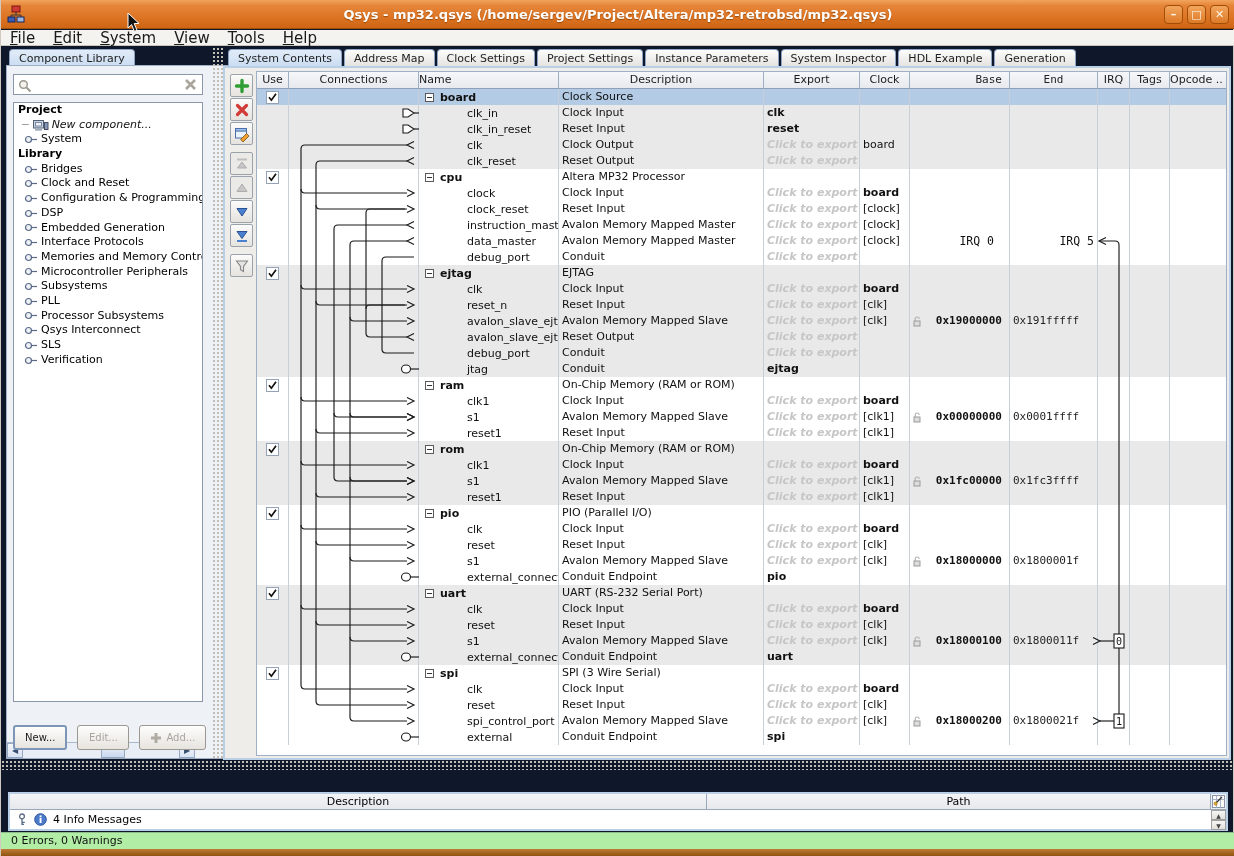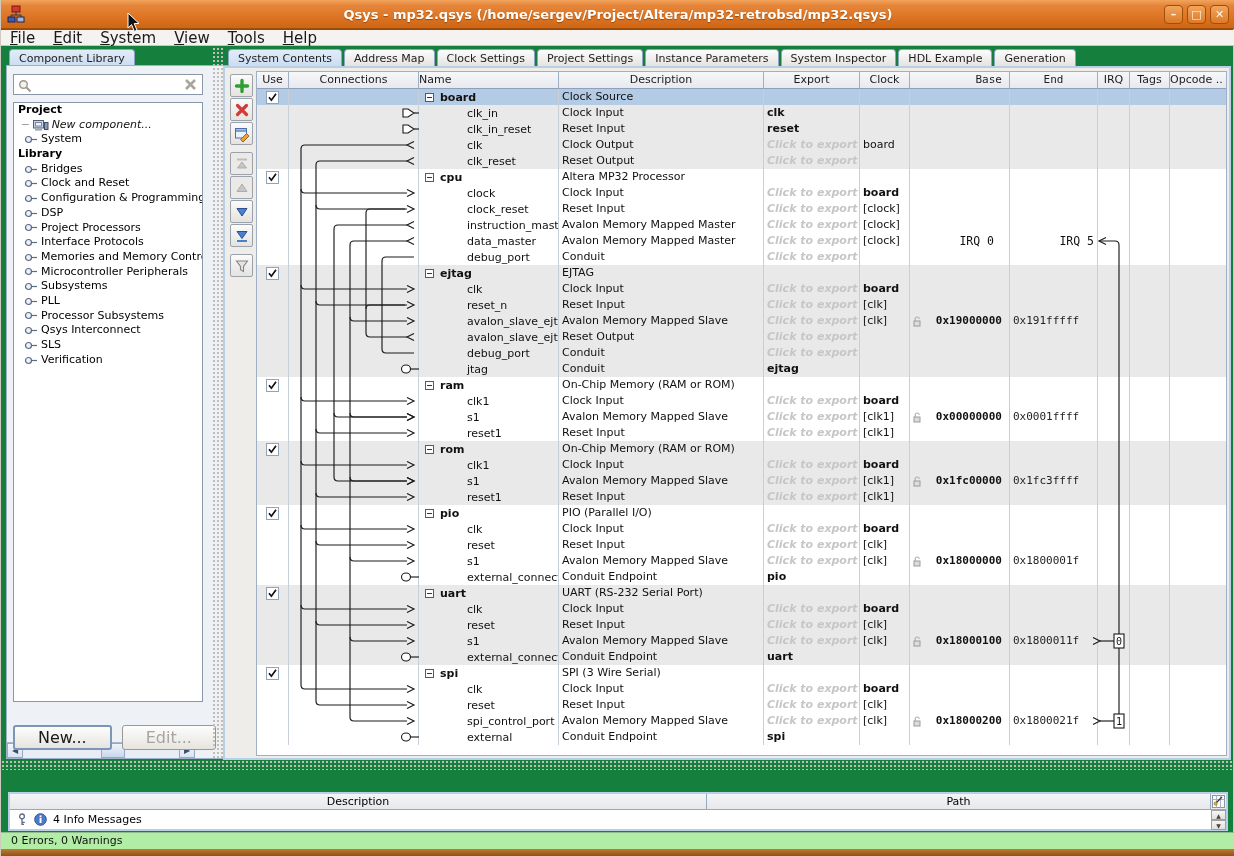--- a/index.html
+++ b/index.html
@@ -1,18 +1,18 @@
 <!DOCTYPE html>
 <html><head>
 <meta charset="utf-8">
 <style>
   * { box-sizing: border-box; margin:0; padding:0; }
   html,body { width:1234px; height:856px; overflow:hidden; background:#d8d4cc;
     font-family:"DejaVu Sans","Liberation Sans",sans-serif; }
-  #window { position:relative; width:1234px; height:856px; background:#15803d;
+  #window { position:relative; width:1234px; height:856px; background:#0f172a;
     border-left:1px solid #cfc9bf; border-right:1px solid #cfc9bf; }
 
   
   #titlebar { position:absolute; left:0; top:0; width:1234px; height:29px;
     background:linear-gradient(#f2a45c 0%, #e5853a 20%, #dd7524 60%, #cd6514 100%);
     display:flex; align-items:center; border-bottom:1px solid #a04e08; }
   #title-icon { margin-left:6px; width:18px; height:18px; }
   #title-text { position:absolute; left:0; right:0; text-align:center; color:#fff;
     font-size:13px; font-weight:bold; text-shadow:0 1px 1px #9a4a08; pointer-events:none; }
   #win-controls { position:absolute; right:6px; top:5px; display:flex; gap:4px; }
@@ -49,21 +49,21 @@
   .tree-newcomp { font-style:italic; padding-left:8px; color:#111; }
   .tree-newcomp .conn { color:#999; margin-right:1px; }
   #tree-hscroll { position:absolute; left:0; bottom:0; width:188px; height:16px;
     background:#e9eef6; border-top:1px solid #aab8cc; display:flex; }
   .scr-btn { width:16px; height:15px; background:linear-gradient(#f4f7fb,#d9e3f2);
     border:1px solid #97a8c2; display:flex; align-items:center; justify-content:center; font-size:8px; color:#38506e; }
   .scr-track { flex:1; position:relative; }
   .scr-thumb { position:absolute; left:78px; top:0; width:24px; height:15px;
     background:linear-gradient(#eef3fa,#c9d8ee); border:1px solid #97a8c2; }
   #lib-buttons { position:absolute; left:6px; bottom:8px; display:flex; gap:10px; align-items:center; }
-  .lib-btn { min-width:52px; height:25px; padding:0 23px; font-size:16px;
+  .lib-btn { min-width:52px; height:25px; padding:0 10px; font-size:10px;
     background:linear-gradient(#fdfdfc,#e7e4df); border:1px solid #9a9890; border-radius:3px;
     color:#1a1a1a; display:flex; align-items:center; justify-content:center; gap:4px; }
   .lib-btn.primary { border:2px solid #7d96b8; }
   .lib-btn.disabled { color:#a8a49e; }
 
   
   #v-splitter { position:absolute; left:211px; top:47px; width:11px; height:713px;
     background-image:radial-gradient(#c3beb4 28%, transparent 30%); background-size:4px 4px; }
   #h-splitter { position:absolute; left:0; top:760px; width:1234px; height:10px;
     background-image:radial-gradient(#c3beb4 28%, transparent 30%); background-size:4px 4px; }
@@ -230,21 +230,21 @@
               <circle cx="4.5" cy="4.5" r="3" fill="#eef1f6" stroke="#5a6a88" stroke-width="1.2"></circle>
               <line x1="7.5" y1="4.5" x2="13" y2="4.5" stroke="#5a6a88" stroke-width="1.2"></line>
             </svg>
             <span>DSP</span>
           </div>
           <div class="tree-row tree-node">
             <svg class="knob" width="14" height="9" viewBox="0 0 14 9">
               <circle cx="4.5" cy="4.5" r="3" fill="#eef1f6" stroke="#5a6a88" stroke-width="1.2"></circle>
               <line x1="7.5" y1="4.5" x2="13" y2="4.5" stroke="#5a6a88" stroke-width="1.2"></line>
             </svg>
-            <span>Project Processors</span>
+            <span>Embedded Generation</span>
           </div>
           <div class="tree-row tree-node">
             <svg class="knob" width="14" height="9" viewBox="0 0 14 9">
               <circle cx="4.5" cy="4.5" r="3" fill="#eef1f6" stroke="#5a6a88" stroke-width="1.2"></circle>
               <line x1="7.5" y1="4.5" x2="13" y2="4.5" stroke="#5a6a88" stroke-width="1.2"></line>
             </svg>
             <span>Interface Protocols</span>
           </div>
           <div class="tree-row tree-node">
             <svg class="knob" width="14" height="9" viewBox="0 0 14 9">

